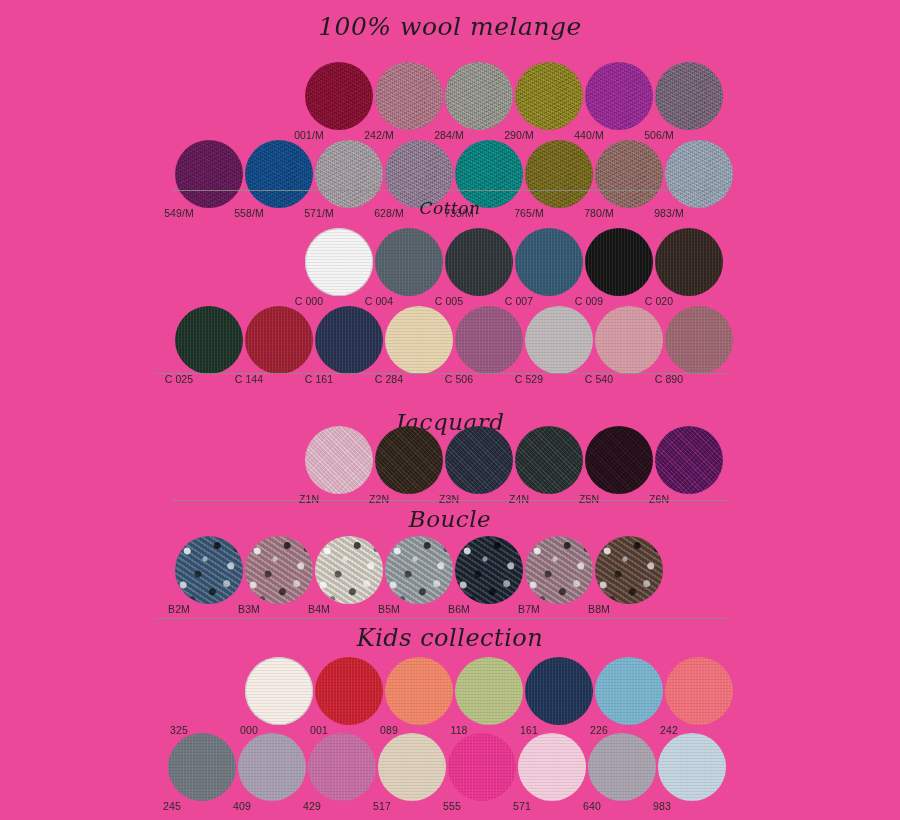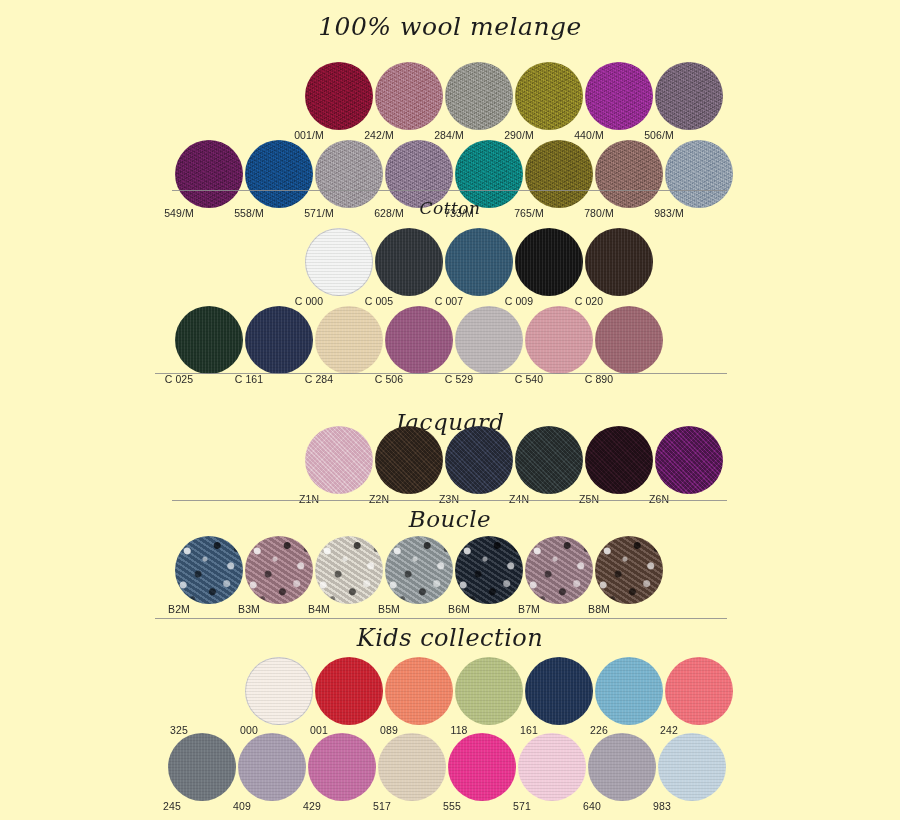--- a/index.html
+++ b/index.html
@@ -105,21 +105,21 @@
       radial-gradient(circle at 44% 34%, rgba(255,255,255,.55) 0 2px, rgba(0,0,0,0) 3px),
       radial-gradient(circle at 90% 20%, rgba(0,0,0,.5) 0 2px, rgba(0,0,0,0) 3px),
       radial-gradient(circle at 26% 92%, rgba(0,0,0,.45) 0 2px, rgba(0,0,0,0) 3px),
       repeating-linear-gradient(33deg, rgba(255,255,255,.14) 0 2px, rgba(0,0,0,.16) 2px 5px);
     opacity:.92;
   }
 </style>
 </head>
 <body>
 
-<div id="sheet" style="background: #fef9c3; padding-left: 16px;">
+<div id="sheet" style="background: #ec4899; padding-left: 16px;">
     <div class="section-title" style="position: absolute; left: 0px; right: 0px; top: 12px; font-size: 25px;">100% wool melange</div>
     <div class="row" style="position: absolute; left: 305px; top: 62px;">
       <div class="cell">
         <div class="swatch tex-melange" style="background: rgb(125, 17, 48);"></div>
         <div class="label">001/M</div>
       </div>
       <div class="cell">
         <div class="swatch tex-melange" style="background: rgb(164, 112, 126);"></div>
         <div class="label">242/M</div>
       </div>
@@ -175,40 +175,48 @@
       </div>
     </div>
     <div class="rule" style="position: absolute; top: 190px; left: 172px; width: 555px; background: rgb(141, 141, 141);"></div>
     <div class="section-title" style="position: absolute; left: 0px; right: 0px; top: 198px; font-size: 17px;">Cotton</div>
     <div class="row" style="position: absolute; left: 305px; top: 228px;">
       <div class="cell">
         <div class="swatch tex-weave outline" style="background: rgb(243, 244, 243);"></div>
         <div class="label">C 000</div>
       </div>
       <div class="cell">
+        <div class="swatch tex-weave" style="background: rgb(85, 96, 106);"></div>
+        <div class="label">C 004</div>
+      </div>
+      <div class="cell">
         <div class="swatch tex-weave" style="background: rgb(47, 52, 57);"></div>
         <div class="label">C 005</div>
       </div>
       <div class="cell">
         <div class="swatch tex-weave" style="background: rgb(51, 88, 113);"></div>
         <div class="label">C 007</div>
       </div>
       <div class="cell">
         <div class="swatch tex-weave" style="background: rgb(20, 20, 20);"></div>
         <div class="label">C 009</div>
       </div>
       <div class="cell">
         <div class="swatch tex-weave" style="background: rgb(51, 38, 32);"></div>
         <div class="label">C 020</div>
       </div>
     </div>
     <div class="row" style="position: absolute; left: 175px; top: 306px;">
       <div class="cell">
         <div class="swatch tex-weave" style="background: rgb(29, 50, 38);"></div>
         <div class="label">C 025</div>
+      </div>
+      <div class="cell">
+        <div class="swatch tex-weave" style="background: rgb(155, 31, 49);"></div>
+        <div class="label">C 144</div>
       </div>
       <div class="cell">
         <div class="swatch tex-weave" style="background: rgb(39, 49, 79);"></div>
         <div class="label">C 161</div>
       </div>
       <div class="cell">
         <div class="swatch tex-weave" style="background: rgb(229, 210, 174);"></div>
         <div class="label">C 284</div>
       </div>
       <div class="cell">

